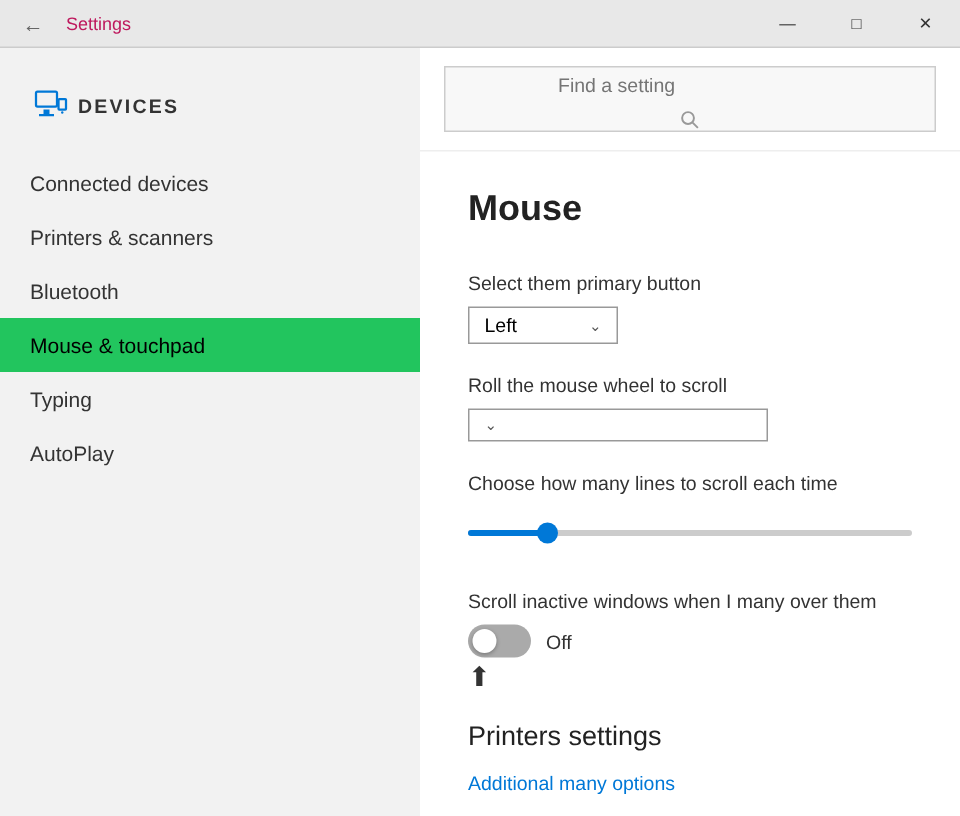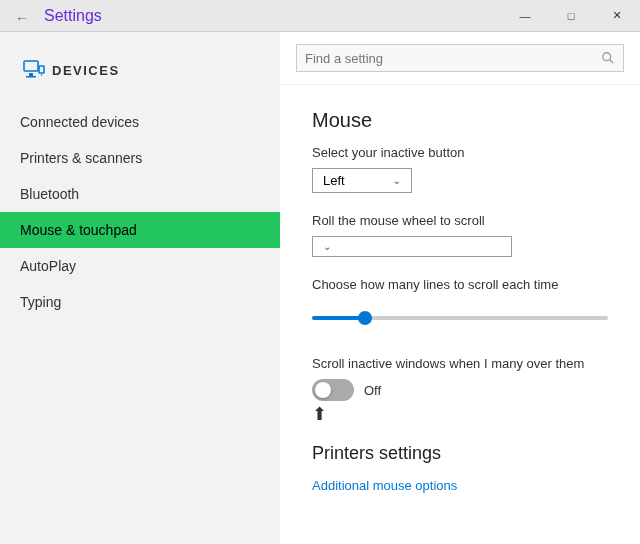--- a/index.html
+++ b/index.html
@@ -23,22 +23,22 @@
       padding: 0 0 0 8px;
       border-bottom: 1px solid #ccc;
       flex-shrink: 0;
     }
     .titlebar-left {
       display: flex;
       align-items: center;
       gap: 8px;
     }
     .titlebar-title {
-      font-size: 16px;
-      color: #6d28d9;
+      font-size: 12px;
+      color: #be185d;
     }
     .titlebar-controls {
       display: flex;
       align-items: center;
     }
     .titlebar-btn {
       width: 46px;
       height: 32px;
       display: flex;
       align-items: center;
@@ -115,44 +115,45 @@
     }
     .content-top {
       padding: 12px 16px;
       border-bottom: 1px solid #eee;
     }
     .search-box {
       display: flex;
       align-items: center;
       border: 1px solid #ccc;
       background: #f8f8f8;
-      height: 28px;
+      height: 44px;
       padding: 0 8px;
       gap: 6px;
+      flex-direction: column;
     }
     .search-input {
       border: none;
       background: transparent;
       outline: none;
       font-size: 13px;
       color: #666;
       flex: 1;
     }
 
     
     .main-content {
       padding: 24px 32px;
       overflow-y: auto;
       flex: 1;
     }
     .page-title {
-      font-size: 20px;
-      font-weight: 400;
+      font-size: 24px;
+      font-weight: 700;
       color: #222;
-      margin-bottom: 13px;
+      margin-bottom: 28px;
     }
 
     
     .setting-label {
       font-size: 13px;
       color: #333;
       margin-bottom: 8px;
     }
     .setting-group {
       margin-bottom: 20px;
@@ -294,40 +295,40 @@
           <circle cx="19.5" cy="17" r="0.8" fill="#0078d7"></circle>
         </svg>
       </div>
       <span class="sidebar-header-text">DEVICES</span>
     </div>
 
     <div class="sidebar-item">Connected devices</div>
     <div class="sidebar-item">Printers &amp; scanners</div>
     <div class="sidebar-item">Bluetooth</div>
     <div class="sidebar-item active">Mouse &amp; touchpad</div>
+    <div class="sidebar-item">Typing</div>
     <div class="sidebar-item">AutoPlay</div>
-    <div class="sidebar-item">Typing</div>
   </div>
 
   <div class="content-area">
     <div class="content-top">
       <div class="search-box">
         <input class="search-input" type="text" placeholder="Find a setting" style="">
         <svg width="14" height="14" viewBox="0 0 16 16" fill="#999">
           <circle cx="6.5" cy="6.5" r="4.5" fill="none" stroke="#999" stroke-width="1.5"></circle>
           <line x1="10" y1="10" x2="14" y2="14" stroke="#999" stroke-width="1.5"></line>
         </svg>
       </div>
     </div>
 
     <div class="main-content">
       <div class="page-title">Mouse</div>
 
       <div class="setting-group">
-        <div class="setting-label">Select your inactive button</div>
+        <div class="setting-label">Select them primary button</div>
         <div class="dropdown">
           <span>Left</span>
           <span class="chevron">⌄</span>
         </div>
       </div>
 
       <div class="setting-group">
         <div class="setting-label">Roll the mouse wheel to scroll</div>
         <div class="dropdown dropdown-wide">
           <span class="chevron">⌄</span>
@@ -350,18 +351,18 @@
           <div class="toggle">
             <div class="toggle-knob"></div>
           </div>
           <span class="toggle-label">Off</span>
         </div>
         <div class="cursor-indicator">⬆︎</div>
       </div>
 
       <div class="setting-group">
         <div class="section-title">Printers settings</div>
-        <a class="link" href="#">Additional mouse options</a>
+        <a class="link" href="#">Additional many options</a>
       </div>
     </div>
   </div>
 
 </div>
 
 </body></html>

